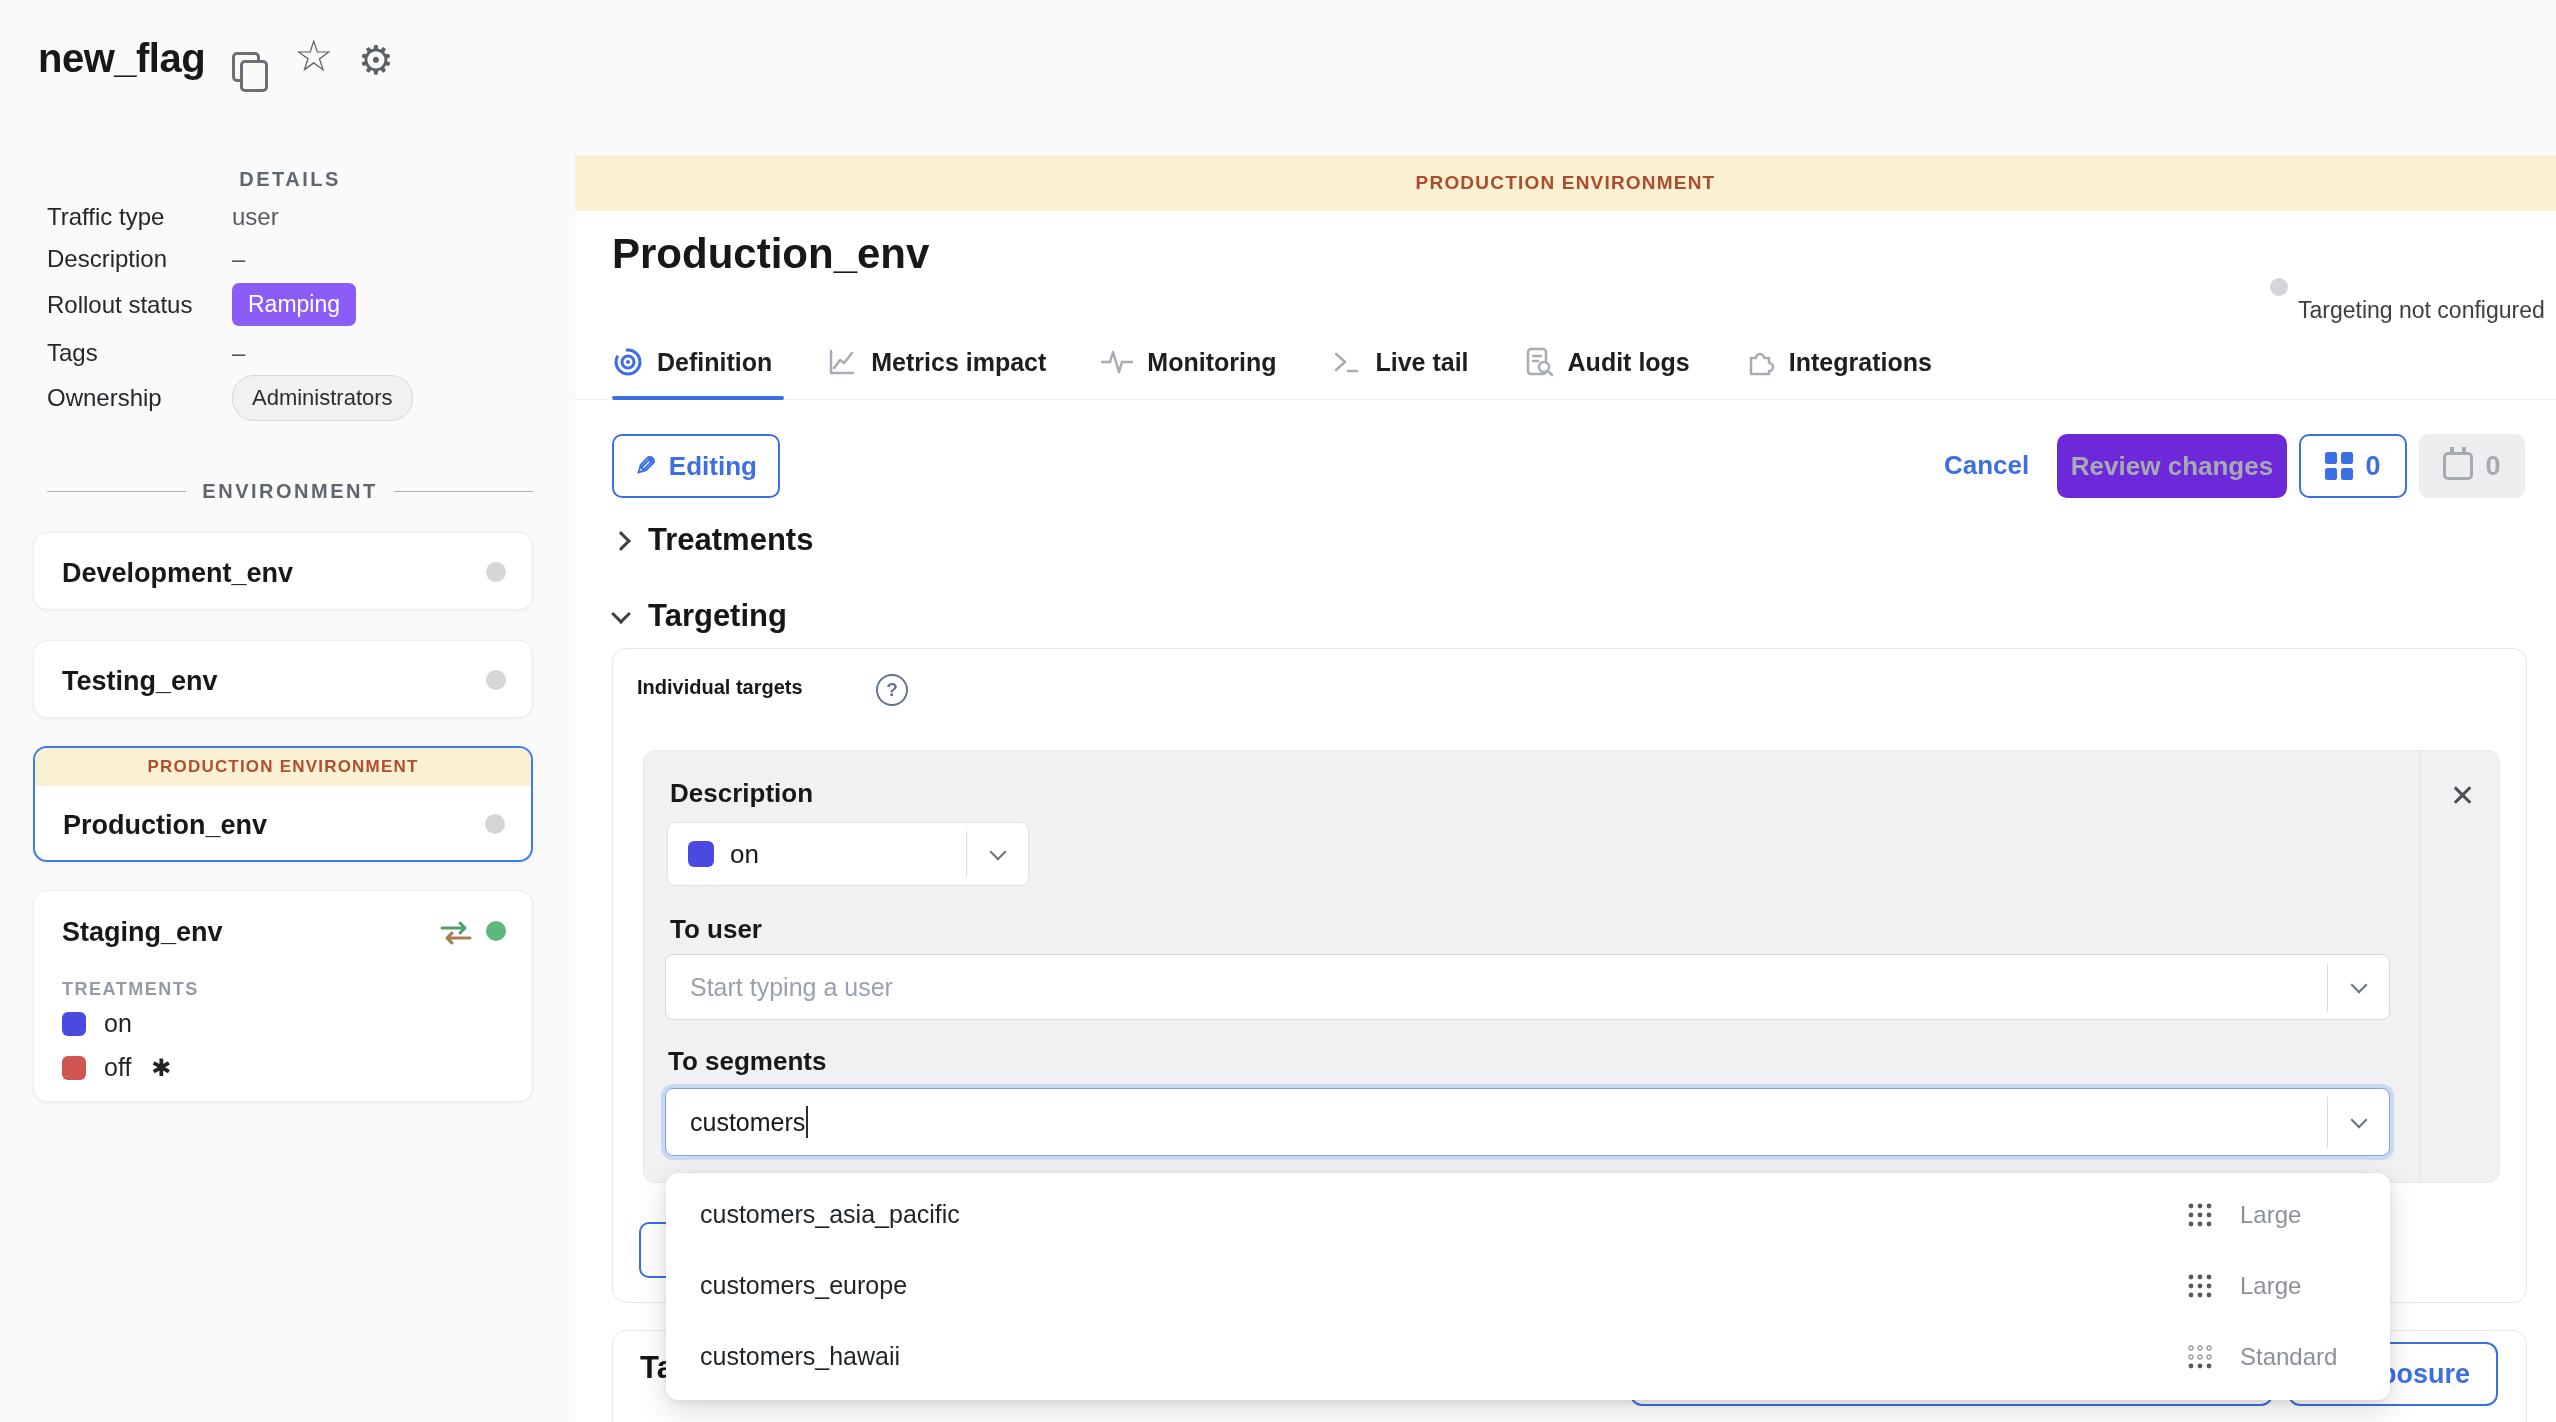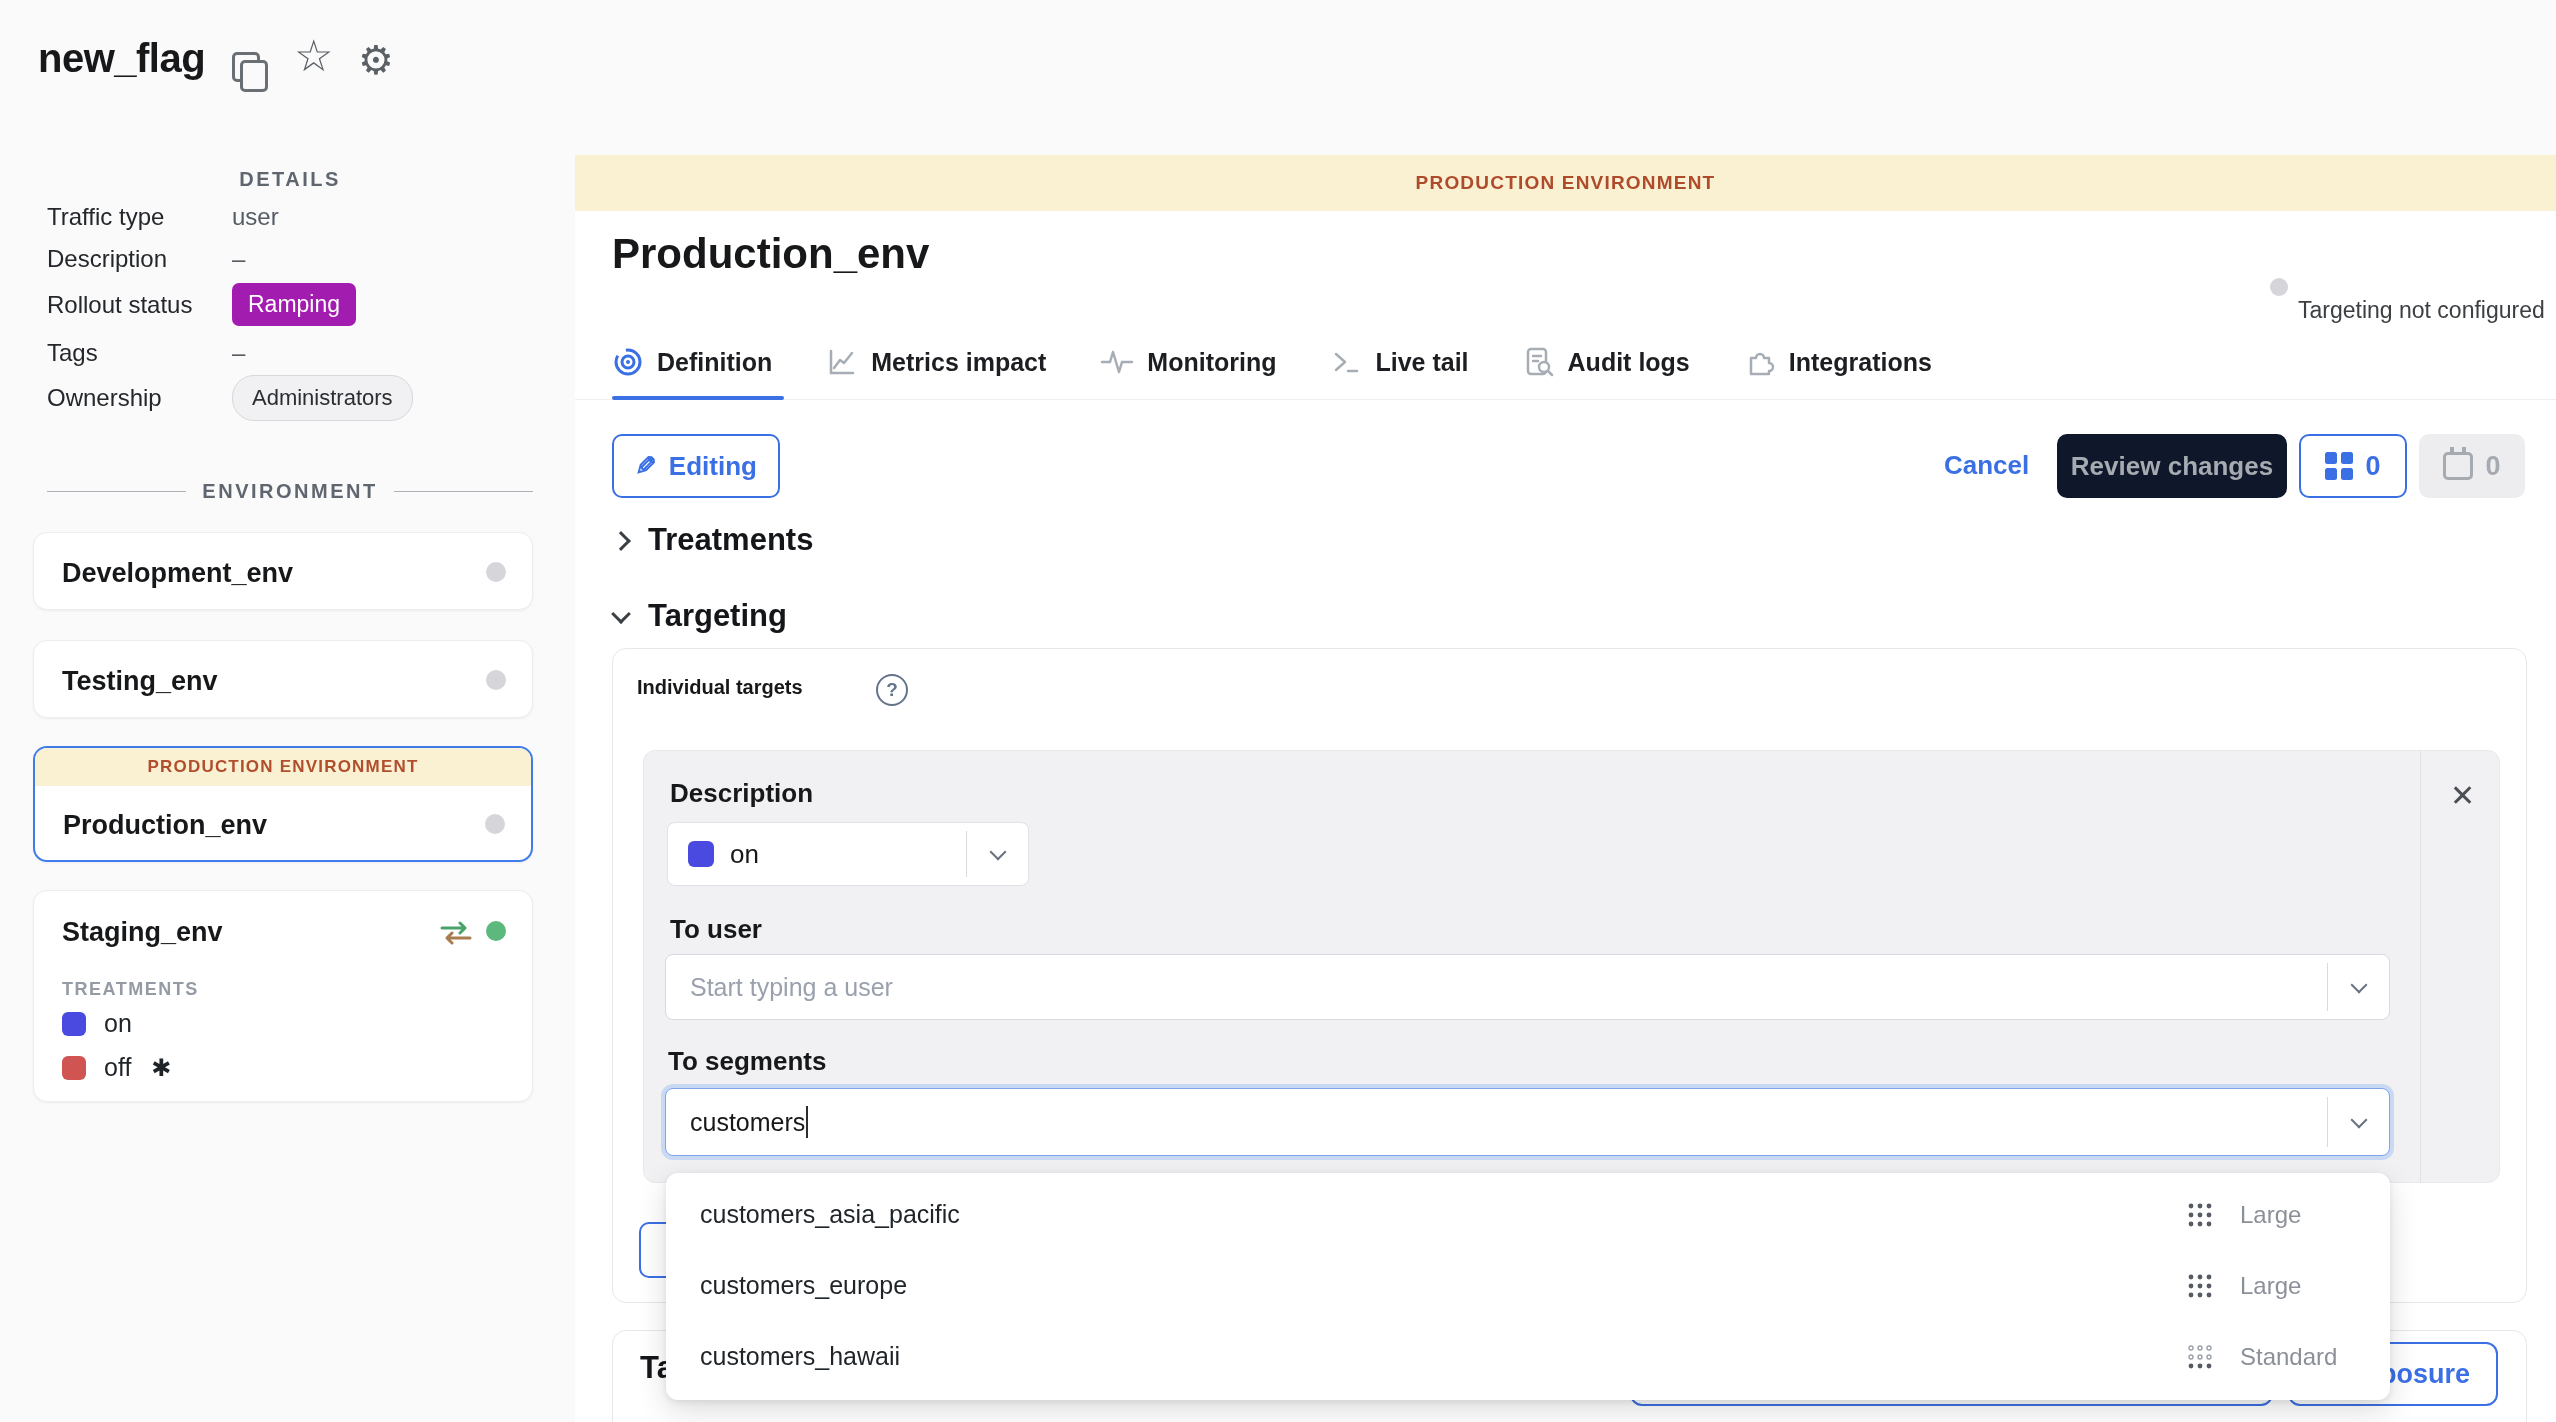--- a/index.html
+++ b/index.html
@@ -64,21 +64,21 @@
   .tabs { left:612px; top:334px; display:flex; gap:54px; align-items:center; height:56px; }
   .tab { display:flex; align-items:center; gap:13px; font-size:25px; font-weight:700; color:#1c1e21; cursor:pointer; }
   .tab svg { display:block; }
   .tabs-line { left:575px; top:399px; width:1981px; height:1px; background:#efeff1; }
   .tab-underline { left:612px; top:396px; width:172px; height:4px; border-radius:2px; }
 
   .btn { display:flex; align-items:center; justify-content:center; gap:12px; border-radius:10px; cursor:pointer; font-weight:600; }
   .btn-editing { left:612px; top:434px; width:168px; height:64px; background:#fff; border:2px solid #3b6fe4; color:#3b6fe4; font-size:26px; }
   .pencil-icon { font-size:26px; transform:scaleX(-1); }
   .link-cancel { left:1944px; top:450px; font-size:26px; font-weight:600; color:#3b6fe4; cursor:pointer; }
-  .btn-review { left:2057px; top:434px; width:230px; height:64px; background:#0f172a; color:#a6aab1; font-size:26px; border:none;text-align:center; }
+  .btn-review { left:2057px; top:434px; width:230px; height:64px; background:#6d28d9; color:#a6aab1; font-size:26px; border:none;text-align:center; }
   .btn-grid { left:2299px; top:434px; width:108px; height:64px; background:#fff; border:2px solid #3b6fe4; color:#3b6fe4; font-size:27px; font-weight:700; }
   .grid4 { display:grid; grid-template-columns:12px 12px; grid-template-rows:12px 12px; gap:4px; }
   .grid4 i { background:#3b6fe4; border-radius:2.5px; }
   .btn-cal { left:2419px; top:434px; width:106px; height:64px; background:#ededf0; color:#a6aab1; font-size:27px; font-weight:700; border:none; }
   .cal-icon { position:relative; width:30px; height:28px; border:3px solid #a6aab1; border-radius:5px; }
   .cal-icon::before { content:""; position:absolute; left:4px; top:-8px; width:4px; height:8px; background:#a6aab1; }
   .cal-icon::after  { content:""; position:absolute; right:4px; top:-8px; width:4px; height:8px; background:#a6aab1; }
 
   .sec-head { display:flex; align-items:center; gap:20px; font-size:31px; font-weight:700; color:#141619; cursor:pointer; }
   .sh-treatments { left:614px; top:522px; } .sh-targeting { left:614px; top:598px; }
@@ -149,21 +149,21 @@
   <div class="abs drow" style="top:203px;">
     <span class="dl">Traffic type</span>
     <span class="dv">user</span>
   </div>
   <div class="abs drow" style="top:245px;">
     <span class="dl">Description</span>
     <span class="dv">–</span>
   </div>
   <div class="abs drow" style="top:283px;">
     <span class="dl">Rollout status</span>
-    <span class="badge-blue" style="background: #a21caf;">Ramping</span>
+    <span class="badge-blue" style="background: #8b5cf6;">Ramping</span>
   </div>
   <div class="abs drow" style="top:339px;">
     <span class="dl">Tags</span>
     <span class="dv">–</span>
   </div>
   <div class="abs drow" style="top:375px;">
     <span class="dl">Ownership</span>
     <span class="pill">Administrators</span>
   </div>
 

